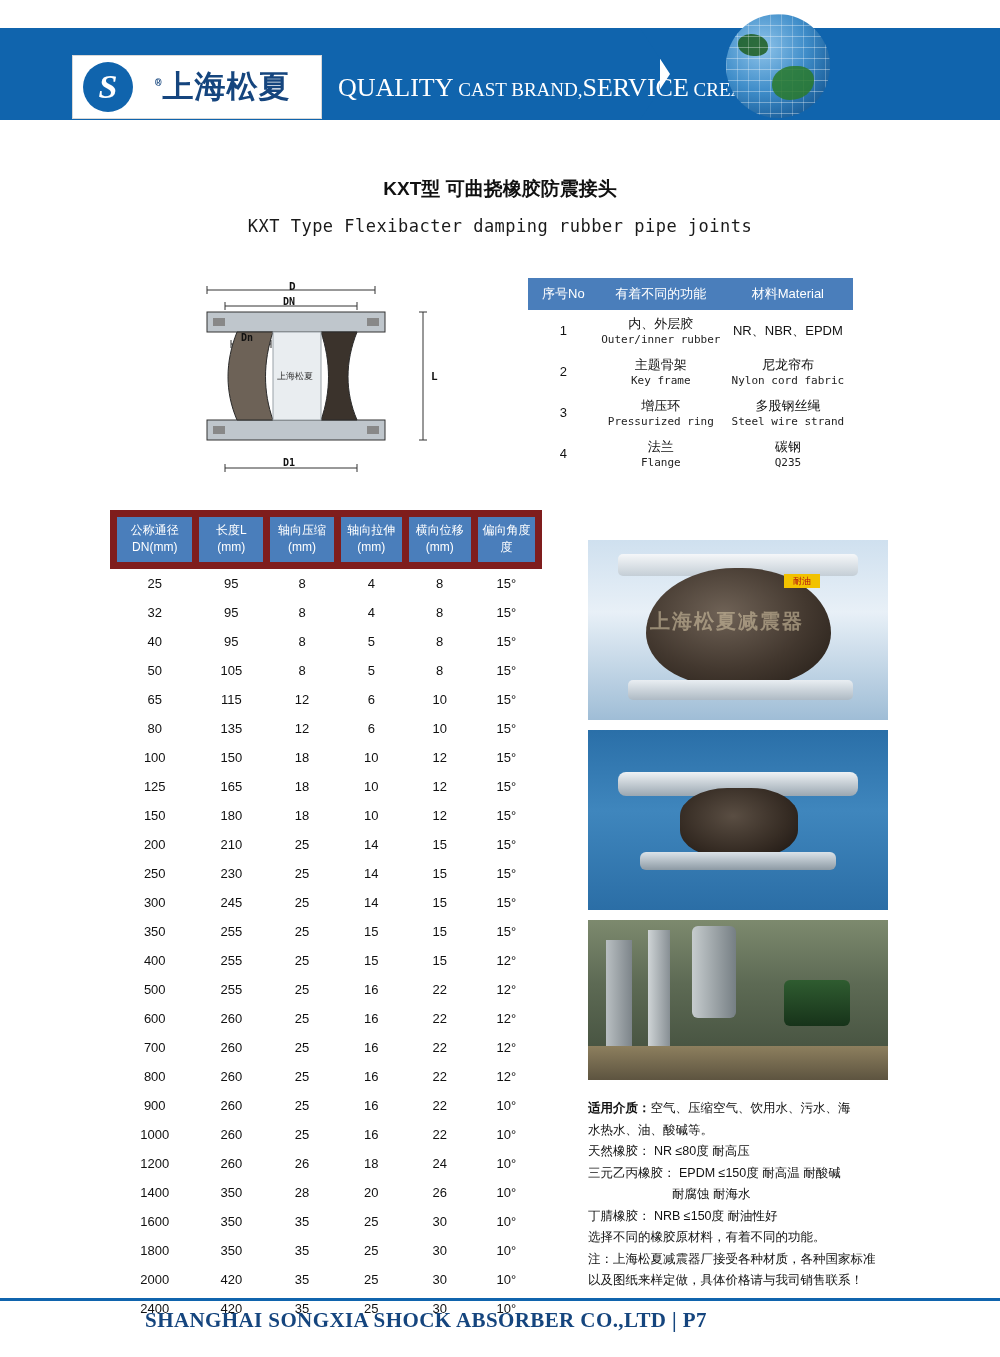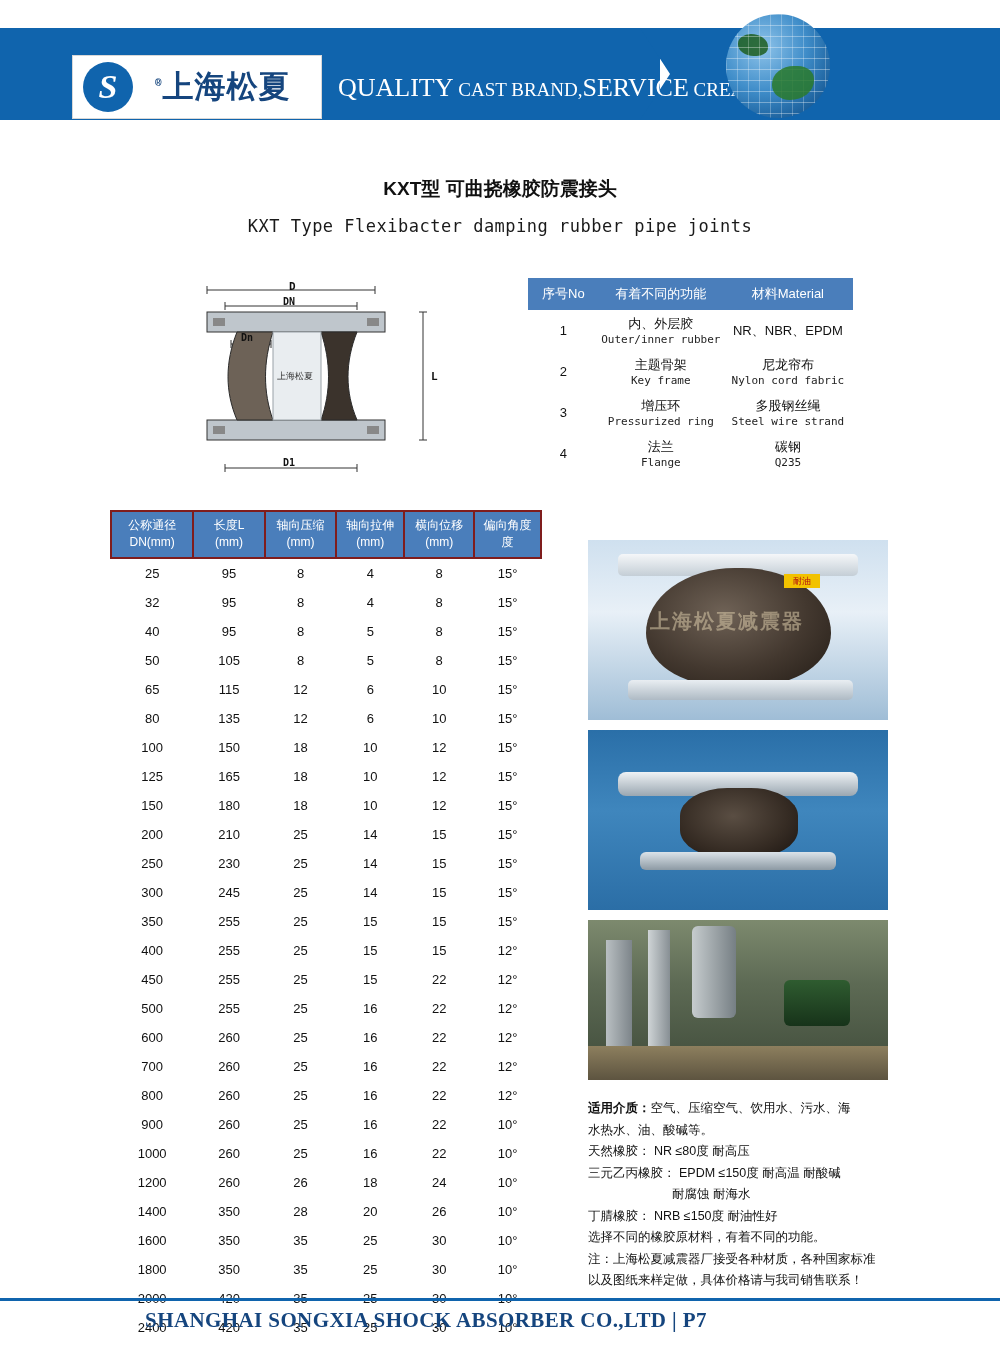--- a/index.html
+++ b/index.html
@@ -185,21 +185,21 @@
     border-collapse: collapse;
   }
   .spec-table th {
     background: #4a7ebb;
     color: #ffffff;
     font-size: 12px;
     font-weight: normal;
     line-height: 1.45;
     padding: 5px 1px;
     text-align: center;
-    border: 2px solid #7f1d1d;
+    border: 7px solid #7f1d1d;
   }
   .spec-table td {
     font-size: 13px;
     color: #111111;
     text-align: center;
     padding: 3px 1px;
     height: 23px;
   }
 
   
@@ -604,28 +604,20 @@
       </tr>
       <tr>
         <td>400</td>
         <td>255</td>
         <td>25</td>
         <td>15</td>
         <td>15</td>
         <td>12°</td>
       </tr>
       <tr>
-        <td>450</td>
-        <td>255</td>
-        <td>25</td>
-        <td>15</td>
-        <td>22</td>
-        <td>12°</td>
-      </tr>
-      <tr>
         <td>500</td>
         <td>255</td>
         <td>25</td>
         <td>16</td>
         <td>22</td>
         <td>12°</td>
       </tr>
       <tr>
         <td>600</td>
         <td>260</td>

